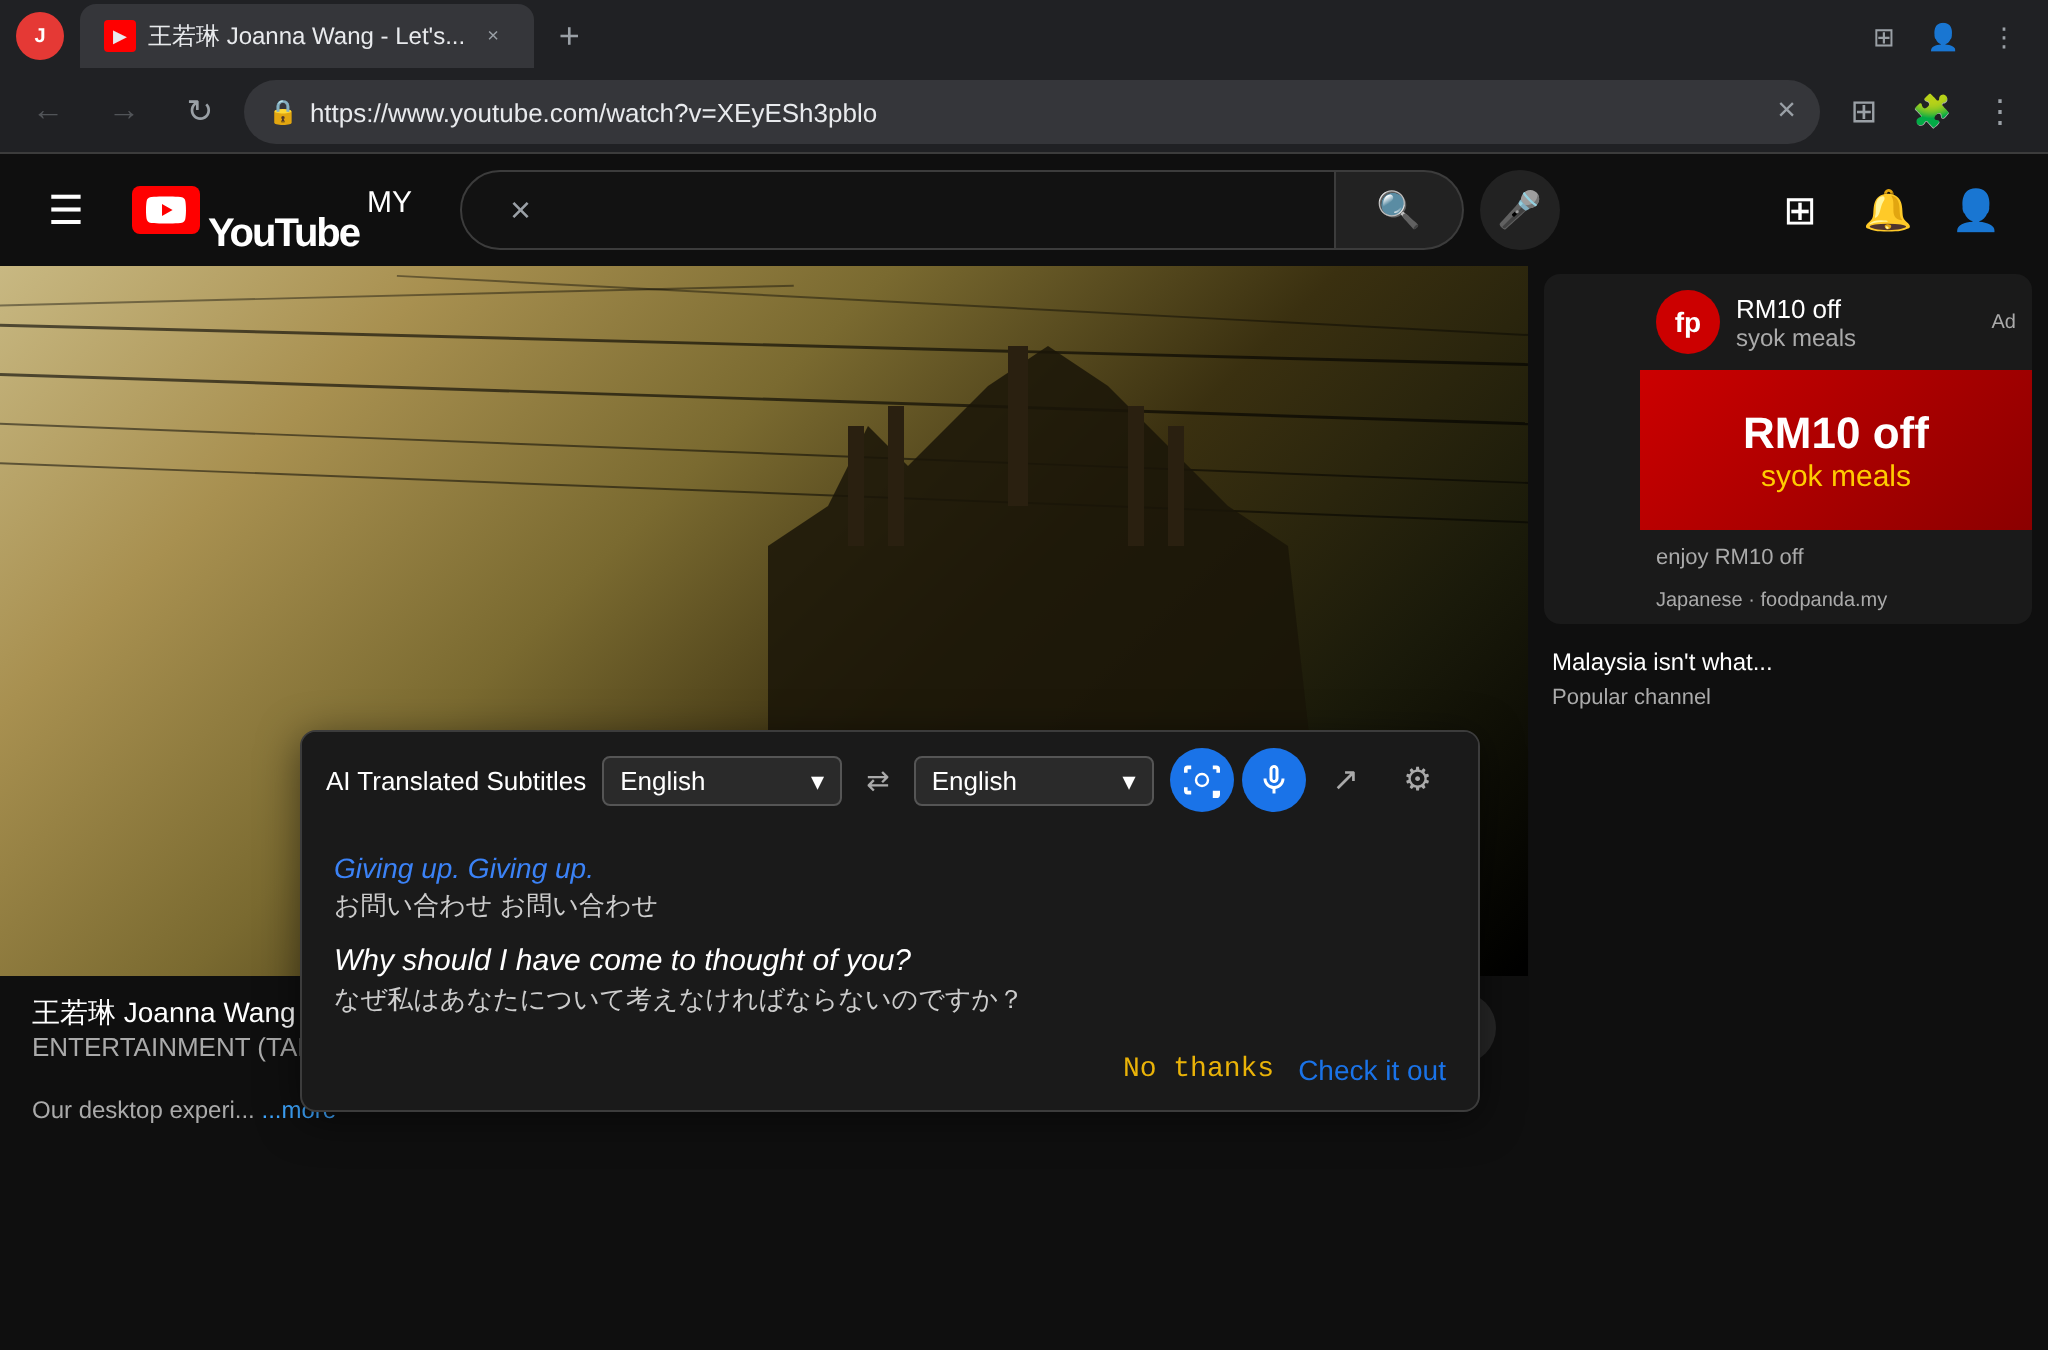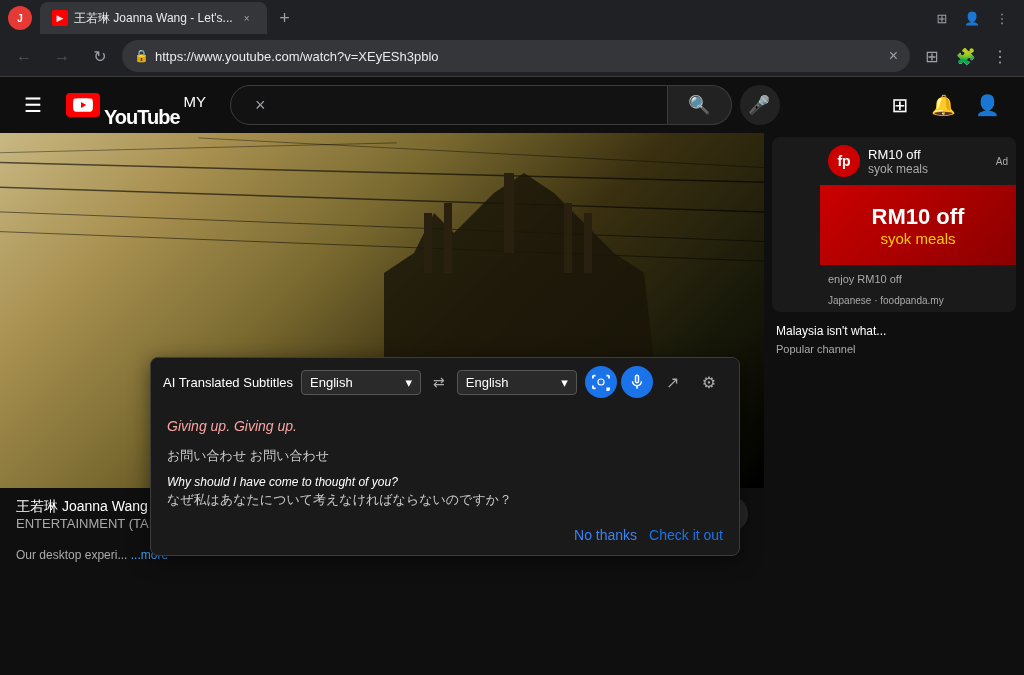--- a/index.html
+++ b/index.html
@@ -123,29 +123,29 @@
     .swap-icon { color: #aaa; font-size: 14px; padding: 0 4px; }
     .ai-panel-actions { display: flex; gap: 4px; margin-left: auto; }
     .ai-action-btn {
       width: 32px; height: 32px; border-radius: 50%; display: flex; align-items: center; justify-content: center;
       cursor: pointer; font-size: 16px; color: #fff;
     }
     .ai-action-btn.blue { background: #1a73e8; }
     .ai-action-btn.active { background: #1a73e8; }
     .ai-action-btn.ghost { background: transparent; color: #aaa; }
     .ai-content { padding: 12px 16px 8px; }
-    .ai-line-en { color: #fca5a5; font-size: 14px; font-style: italic; margin-bottom: 13px; }
+    .ai-line-en { color: #3b82f6; font-size: 14px; font-style: italic; margin-bottom: 2px; }
     .ai-line-jp { color: #ccc; font-size: 13px; margin-bottom: 10px; }
-    .ai-line-en2 { color: #fff; font-size: 12px; font-style: italic; margin-bottom: 2px; }
+    .ai-line-en2 { color: #fff; font-size: 15px; font-style: italic; margin-bottom: 2px; }
     .ai-line-jp2 { color: #ccc; font-size: 13px; }
     .ai-panel-footer {
       display: flex; align-items: center; justify-content: flex-end; padding: 10px 16px 12px;
       gap: 12px;
     }
-    .no-thanks-btn { background: none; border: none; color: #3b82f6; font-size: 14px; cursor: pointer; }
+    .no-thanks-btn { background: none; border: none; color: #eab308; font-size: 14px; cursor: pointer; font-family: Liberation Mono, monospace; }
     .check-out-btn { background: none; border: none; color: #1a73e8; font-size: 14px; font-weight: 500; cursor: pointer; }
 
     
     .sidebar {
       width: 260px; background: #0f0f0f; overflow-y: auto; border-left: none;
     }
     .sidebar-item-large {
       padding: 8px 12px; display: flex; gap: 10px; cursor: pointer;
     }
     .thumb-placeholder { width: 80px; height: 45px; background: #333; border-radius: 4px; flex-shrink: 0; position: relative; overflow: hidden; }

